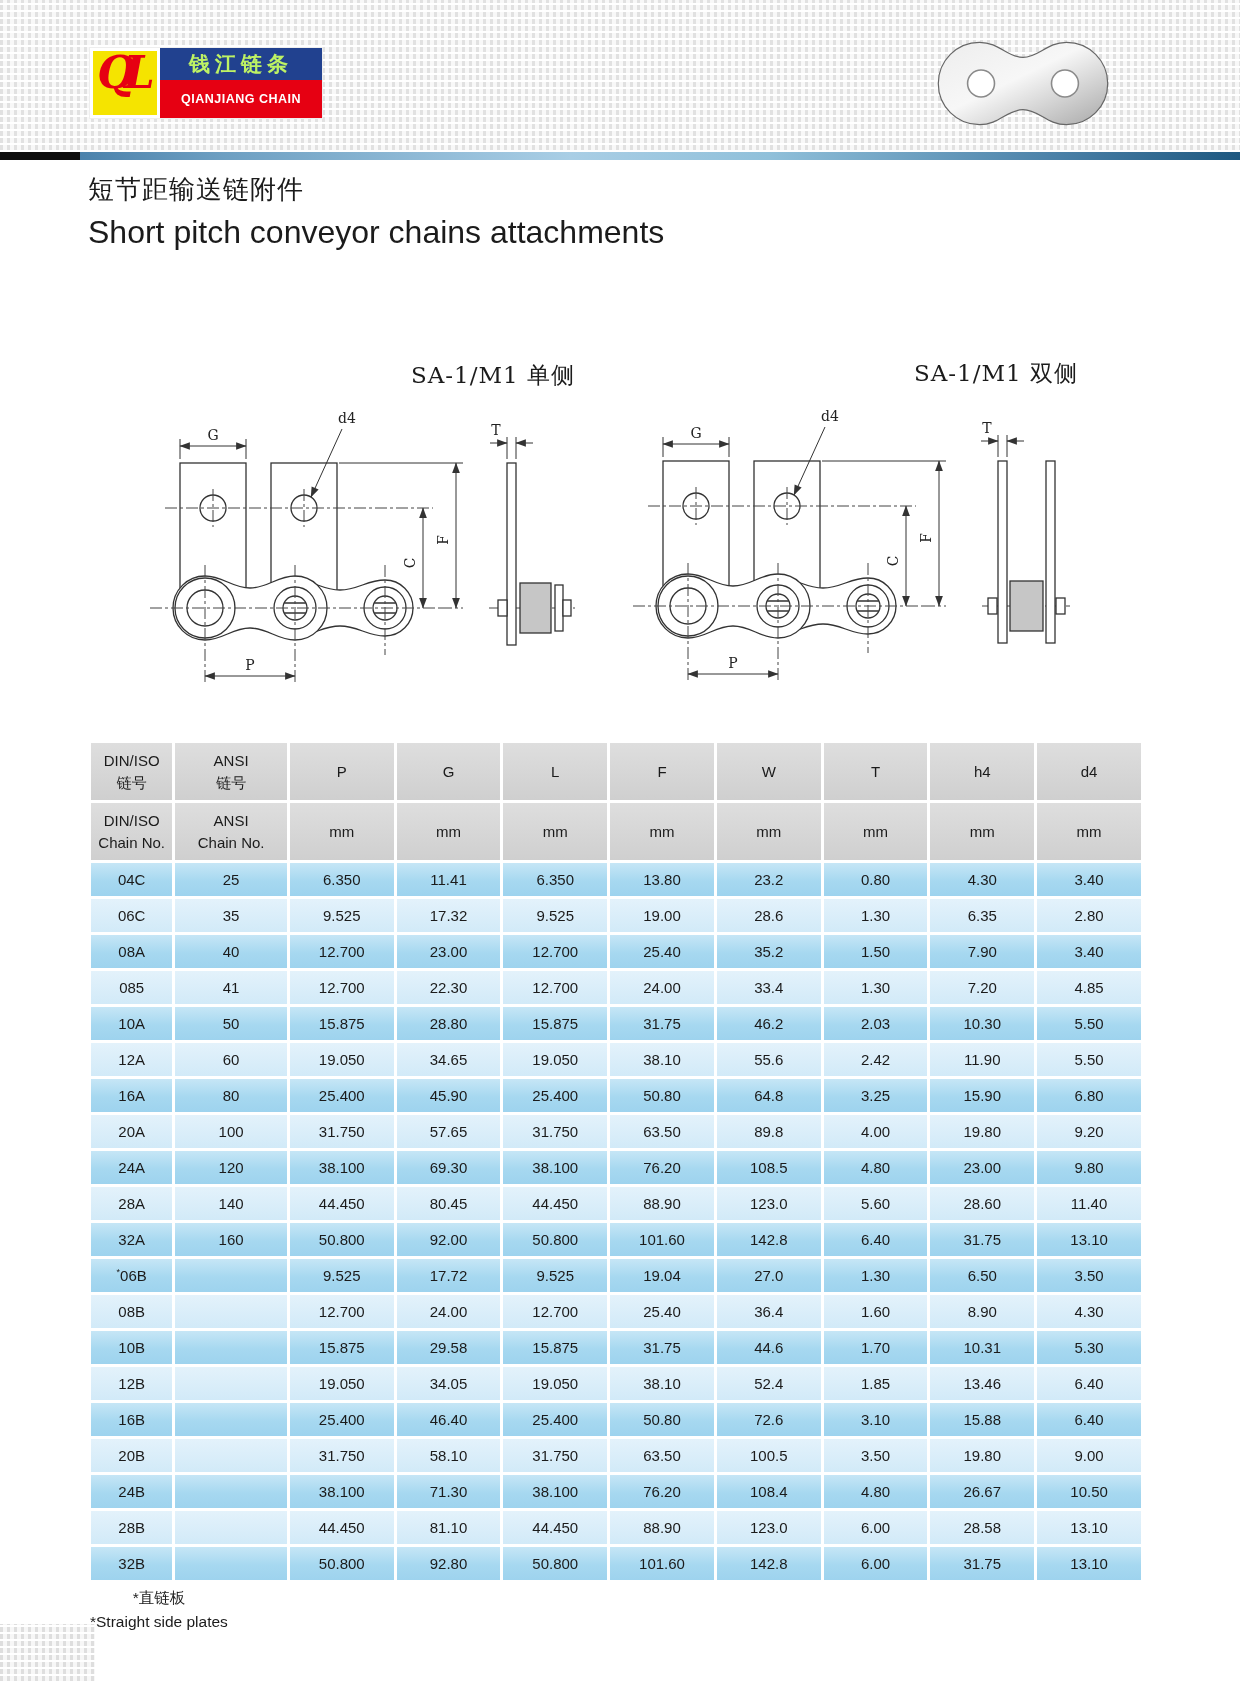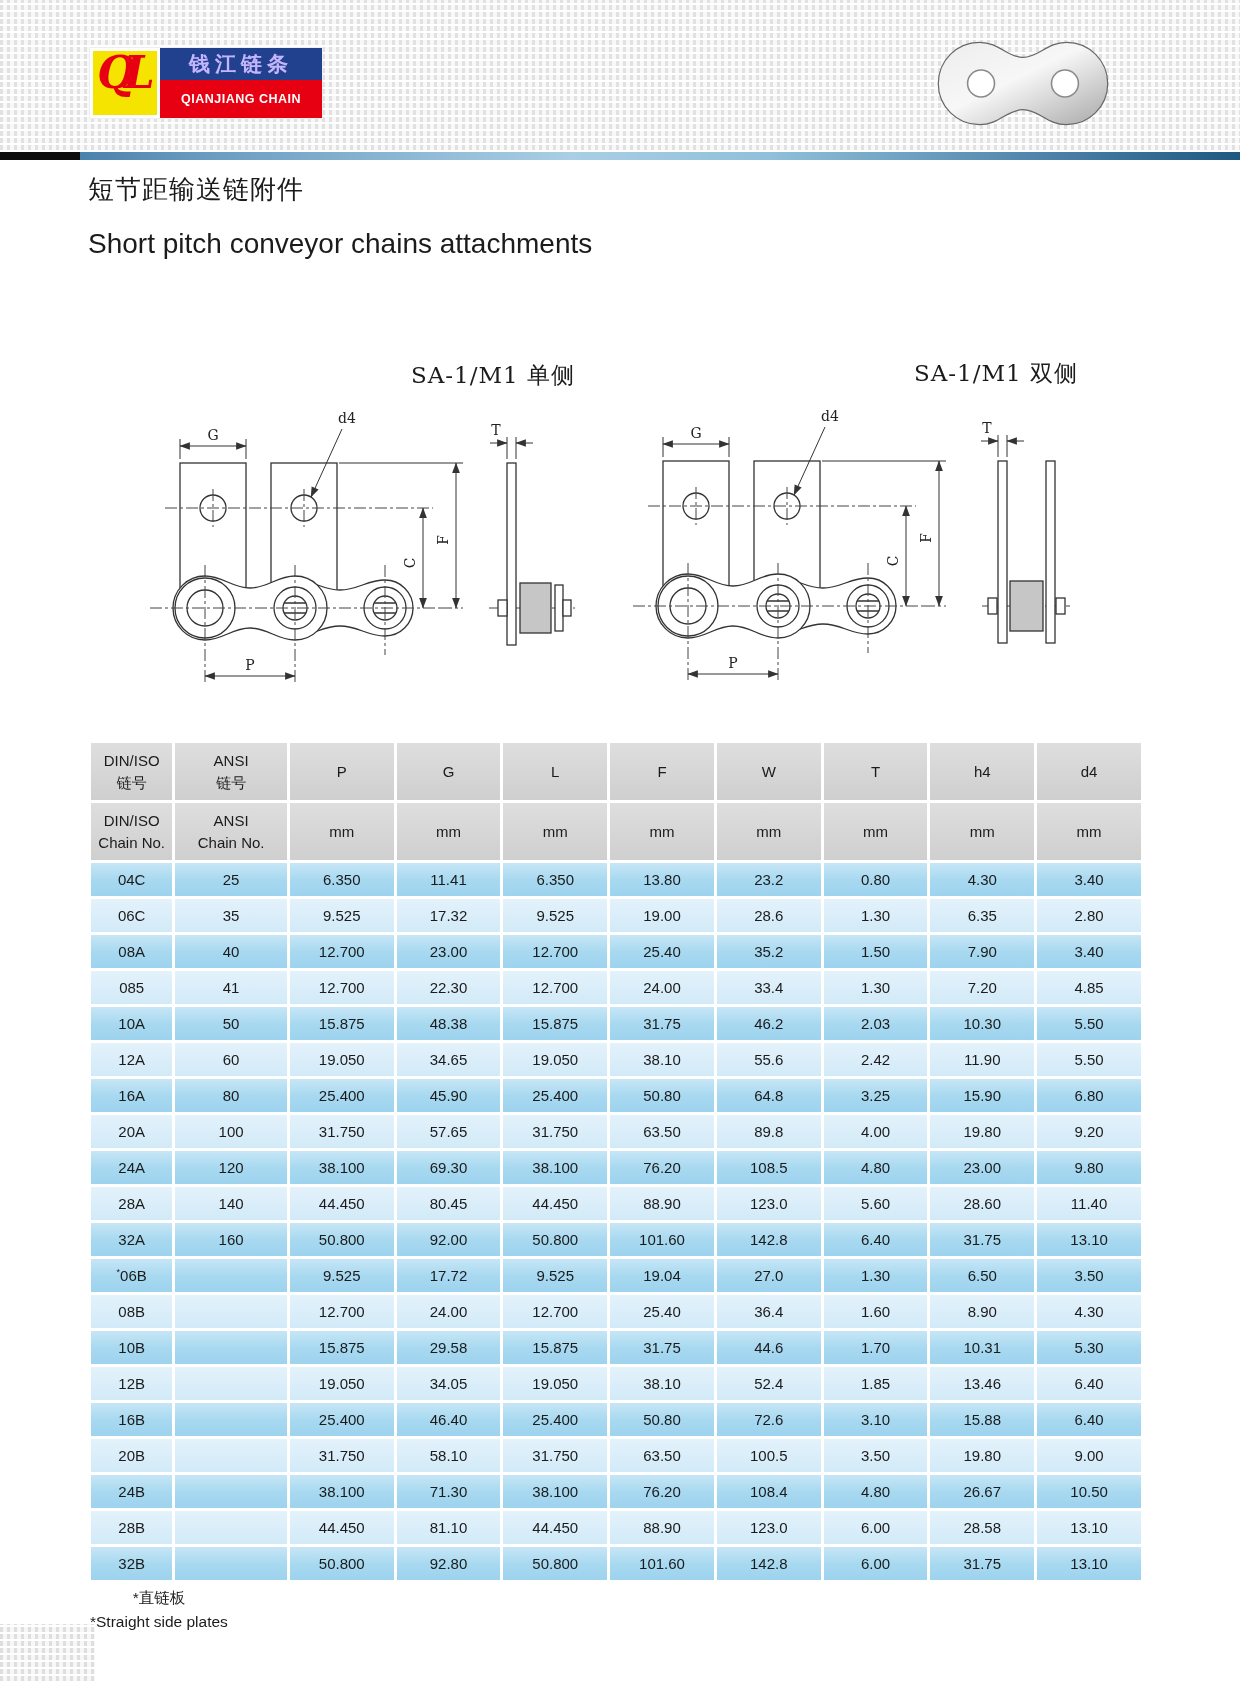--- a/index.html
+++ b/index.html
@@ -11,35 +11,35 @@
     background-color:#fdfdfd;
     background-image:
       repeating-linear-gradient(0deg,#ffffff 0 2px,rgba(255,255,255,0) 2px 7px),
       repeating-linear-gradient(90deg,#e1e1e1 0 3px,#f8f8f8 3px 7px);}
   .logo{position:absolute;left:90px;top:48px;display:flex;box-shadow:0 0 0 1px #eee;}
   .logo-mark{width:70px;height:70px;background:#f5e400;border:3px solid #fff;box-sizing:border-box;
     display:flex;align-items:flex-start;justify-content:center;}
   .logo-mark span{font-family:"DejaVu Serif",serif;font-style:italic;font-weight:bold;
     font-size:44px;color:#e60012;letter-spacing:-12px;padding-right:10px;line-height:1;}
   .logo-text{width:162px;height:70px;display:flex;flex-direction:column;}
-  .logo-zh{height:35px;background:#21418f;color:#c4b5fd;font-weight:bold;font-size:21px;
+  .logo-zh{height:35px;background:#21418f;color:#bef264;font-weight:bold;font-size:21px;
     display:flex;align-items:center;justify-content:center;letter-spacing:5px;}
   .logo-en{height:42px;background:#e60012;color:#fff;font-weight:bold;font-size:12.5px;
     display:flex;align-items:center;justify-content:center;letter-spacing:0.5px;}
   .plate-photo{position:absolute;left:928px;top:36px;}
 
   
   .accent-bar{position:absolute;left:0;top:152px;width:1240px;height:8px;
     background:linear-gradient(90deg,#38729f 0%,#6d9fc2 18%,#a9cee5 46%,#90c0da 62%,#4b81a8 85%,#1e5880 100%);}
   .accent-bar::before{content:"";position:absolute;left:0;top:0;width:80px;height:8px;background:#0d0d0d;}
 
   
   .title-block{position:absolute;left:88px;top:172px;}
   .title-zh{font-size:26px;letter-spacing:1px;}
-  .title-en{font-size:28px;margin-top:21px;}
+  .title-en{font-size:32px;margin-top:7px;}
 
   
   .diagram{position:absolute;text-align:right;}
   .diagram .d-title{font-family:"DejaVu Serif",serif;font-size:23px;letter-spacing:1px;margin:0 0 2px 20px;}
   .diagram svg{display:block;}
   .dwg{stroke:#333;fill:none;stroke-width:1.3;}
   .dwg-fill{stroke:#333;fill:#fff;stroke-width:1.3;}
   .cl{stroke:#444;stroke-width:1;fill:none;stroke-dasharray:12 3 3 3;}
   .dim{stroke:#333;stroke-width:1;fill:none;}
   .dtext{font-family:"DejaVu Serif",serif;font-size:14px;fill:#222;stroke:none;}
@@ -276,21 +276,21 @@
           <td>24.00</td>
           <td>33.4</td>
           <td>1.30</td>
           <td>7.20</td>
           <td>4.85</td>
         </tr>
         <tr class="dark">
           <td>10A</td>
           <td>50</td>
           <td>15.875</td>
-          <td>48.38</td>
+          <td>28.80</td>
           <td>15.875</td>
           <td>31.75</td>
           <td>46.2</td>
           <td>2.03</td>
           <td>10.30</td>
           <td>5.50</td>
         </tr>
         <tr class="light">
           <td>12A</td>
           <td>60</td>

